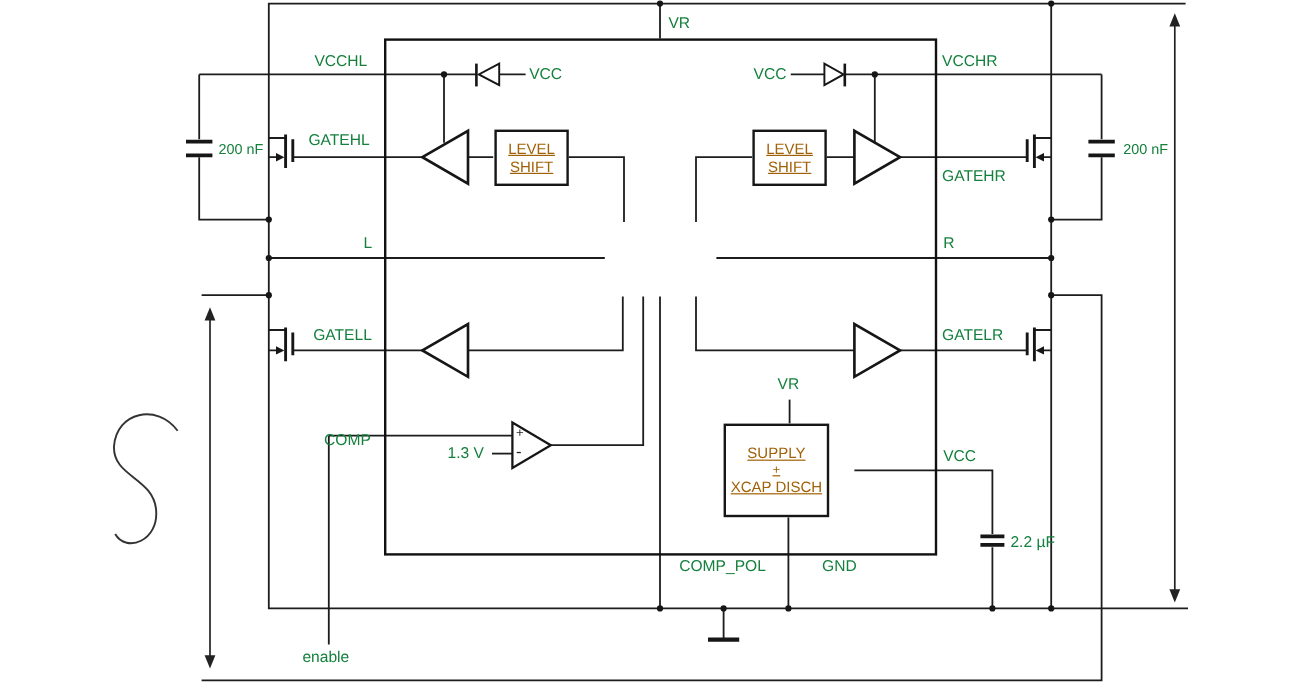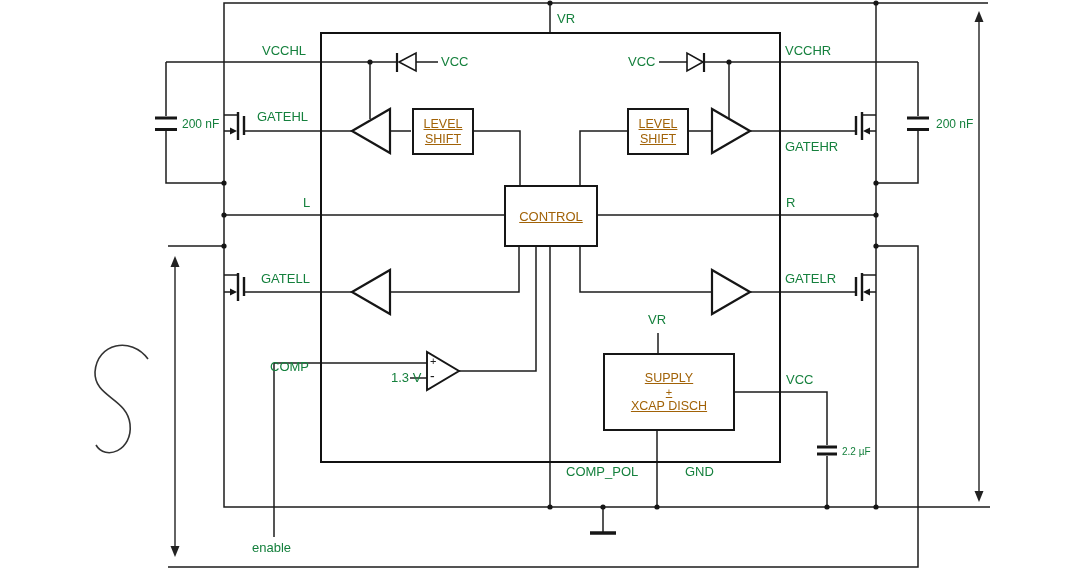--- a/index.html
+++ b/index.html
@@ -156,47 +156,44 @@
   <div class="ic-boundary" style="left:320px;top:32px;width:461px;height:431px;"></div>
 
   <div class="block" style="left:412px;top:108px;width:62px;height:47px;">
     <div>LEVEL</div>
     <div>SHIFT</div>
   </div>
   <div class="block" style="left:627px;top:108px;width:62px;height:47px;">
     <div>LEVEL</div>
     <div>SHIFT</div>
   </div>
-  <div class="block" style="left:504px;top:185px;width:94px;height:62px;font-size:13px;">
-    <div>CONTROL</div>
-  </div>
-  <div class="block" style="left:603px;top:353px;width:132px;height:78px;line-height:16px;">
+  <div class="block" style="left:603px;top:353px;width:88px;height:78px;line-height:16px;">
     <div>SUPPLY</div>
     <div style="font-size:11px;line-height:12px;">+</div>
     <div>XCAP DISCH</div>
   </div>
 
   <div class="lbl" style="left:557px;top:12px;">VR</div>
   <div class="lbl" style="left:262px;top:44px;">VCCHL</div>
   <div class="lbl" style="left:785px;top:44px;">VCCHR</div>
   <div class="lbl" style="left:441px;top:55px;">VCC</div>
   <div class="lbl" style="left:628px;top:55px;">VCC</div>
   <div class="lbl" style="left:257px;top:110px;">GATEHL</div>
   <div class="lbl" style="left:785px;top:110px;margin-top:30px;">GATEHR</div>
   <div class="lbl" style="left:182px;top:117px;font-size:12px;">200 nF</div>
   <div class="lbl" style="left:936px;top:117px;font-size:12px;">200 nF</div>
   <div class="lbl" style="left:303px;top:196px;">L</div>
   <div class="lbl" style="left:786px;top:196px;">R</div>
   <div class="lbl" style="left:261px;top:272px;text-align:center;">GATELL</div>
   <div class="lbl" style="left:785px;top:272px;">GATELR</div>
   <div class="lbl" style="left:270px;top:360px;">COMP</div>
-  <div class="lbl" style="left:373px;top:371px;margin-left:18px;">1.3 V</div>
+  <div class="lbl" style="left:373px;top:371px;">1.3 V</div>
   <div class="lbl" style="left:648px;top:313px;">VR</div>
   <div class="lbl" style="left:786px;top:373px;">VCC</div>
-  <div class="lbl" style="left:842px;top:445px;font-size:10px;">2.2 µF</div>
+  <div class="lbl" style="left:842px;top:445px;font-size:13px;">2.2 µF</div>
   <div class="lbl" style="left:554px;top:465px;margin-left:12px;">COMP_POL</div>
   <div class="lbl" style="left:663px;top:465px;margin-left:22px;">GND</div>
   <div class="lbl" style="left:252px;top:541px;">enable</div>
 
   <div class="sign" style="left:430px;top:355px;font-size:11px;z-index:3;">+</div>
   <div class="sign" style="left:430px;top:368px;font-size:14px;z-index:3;">-</div>
 
 </div>
 
 </body></html>

